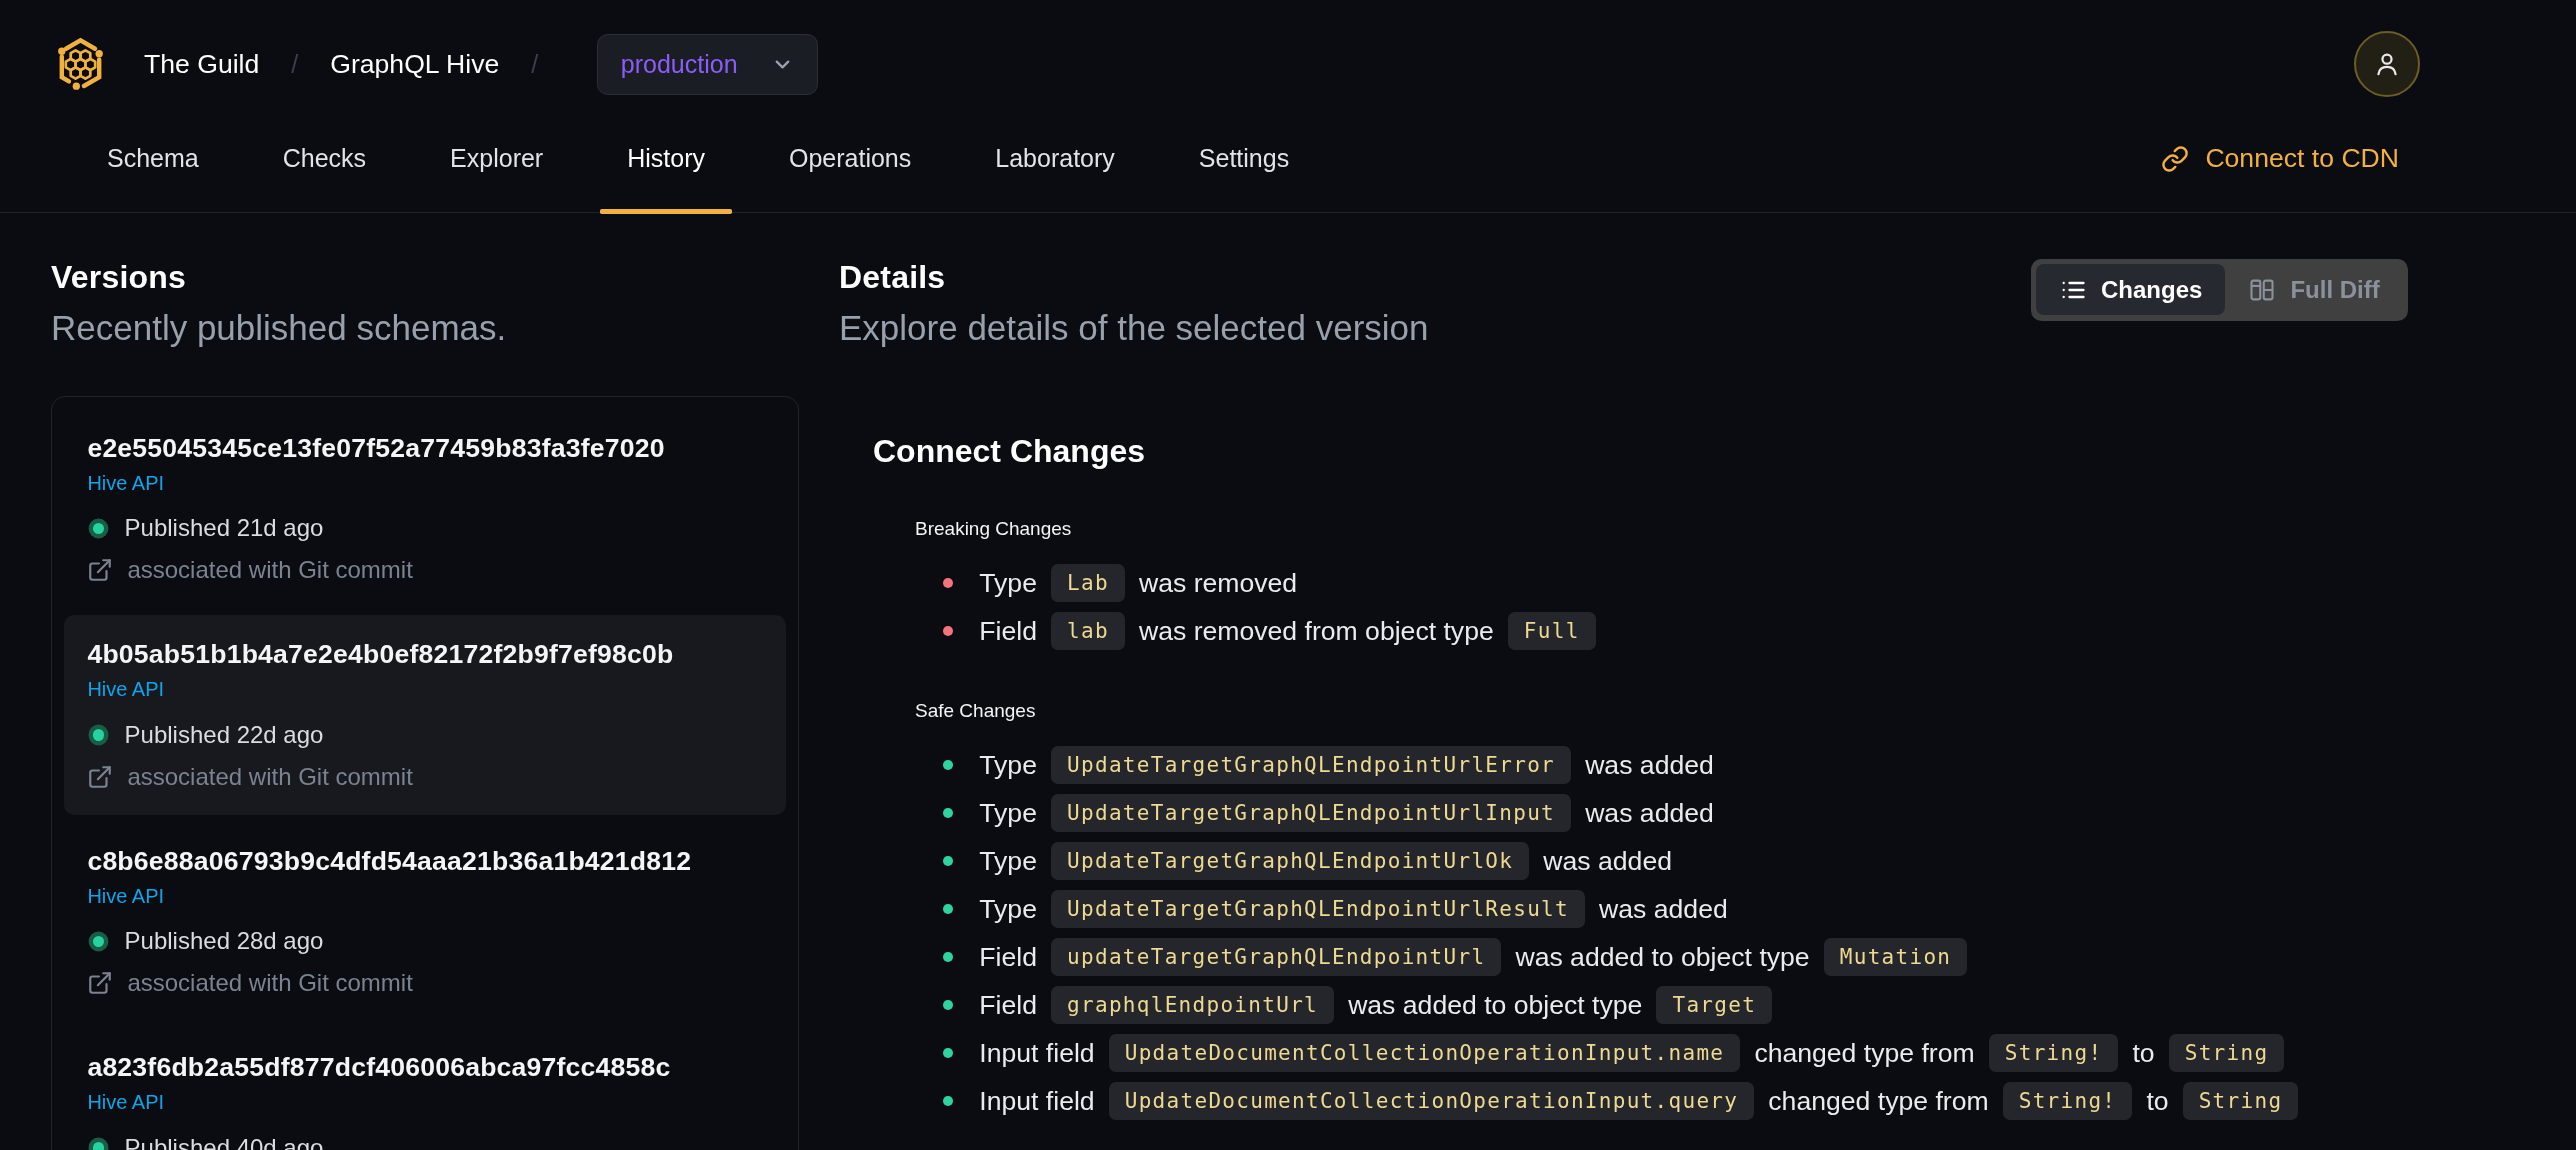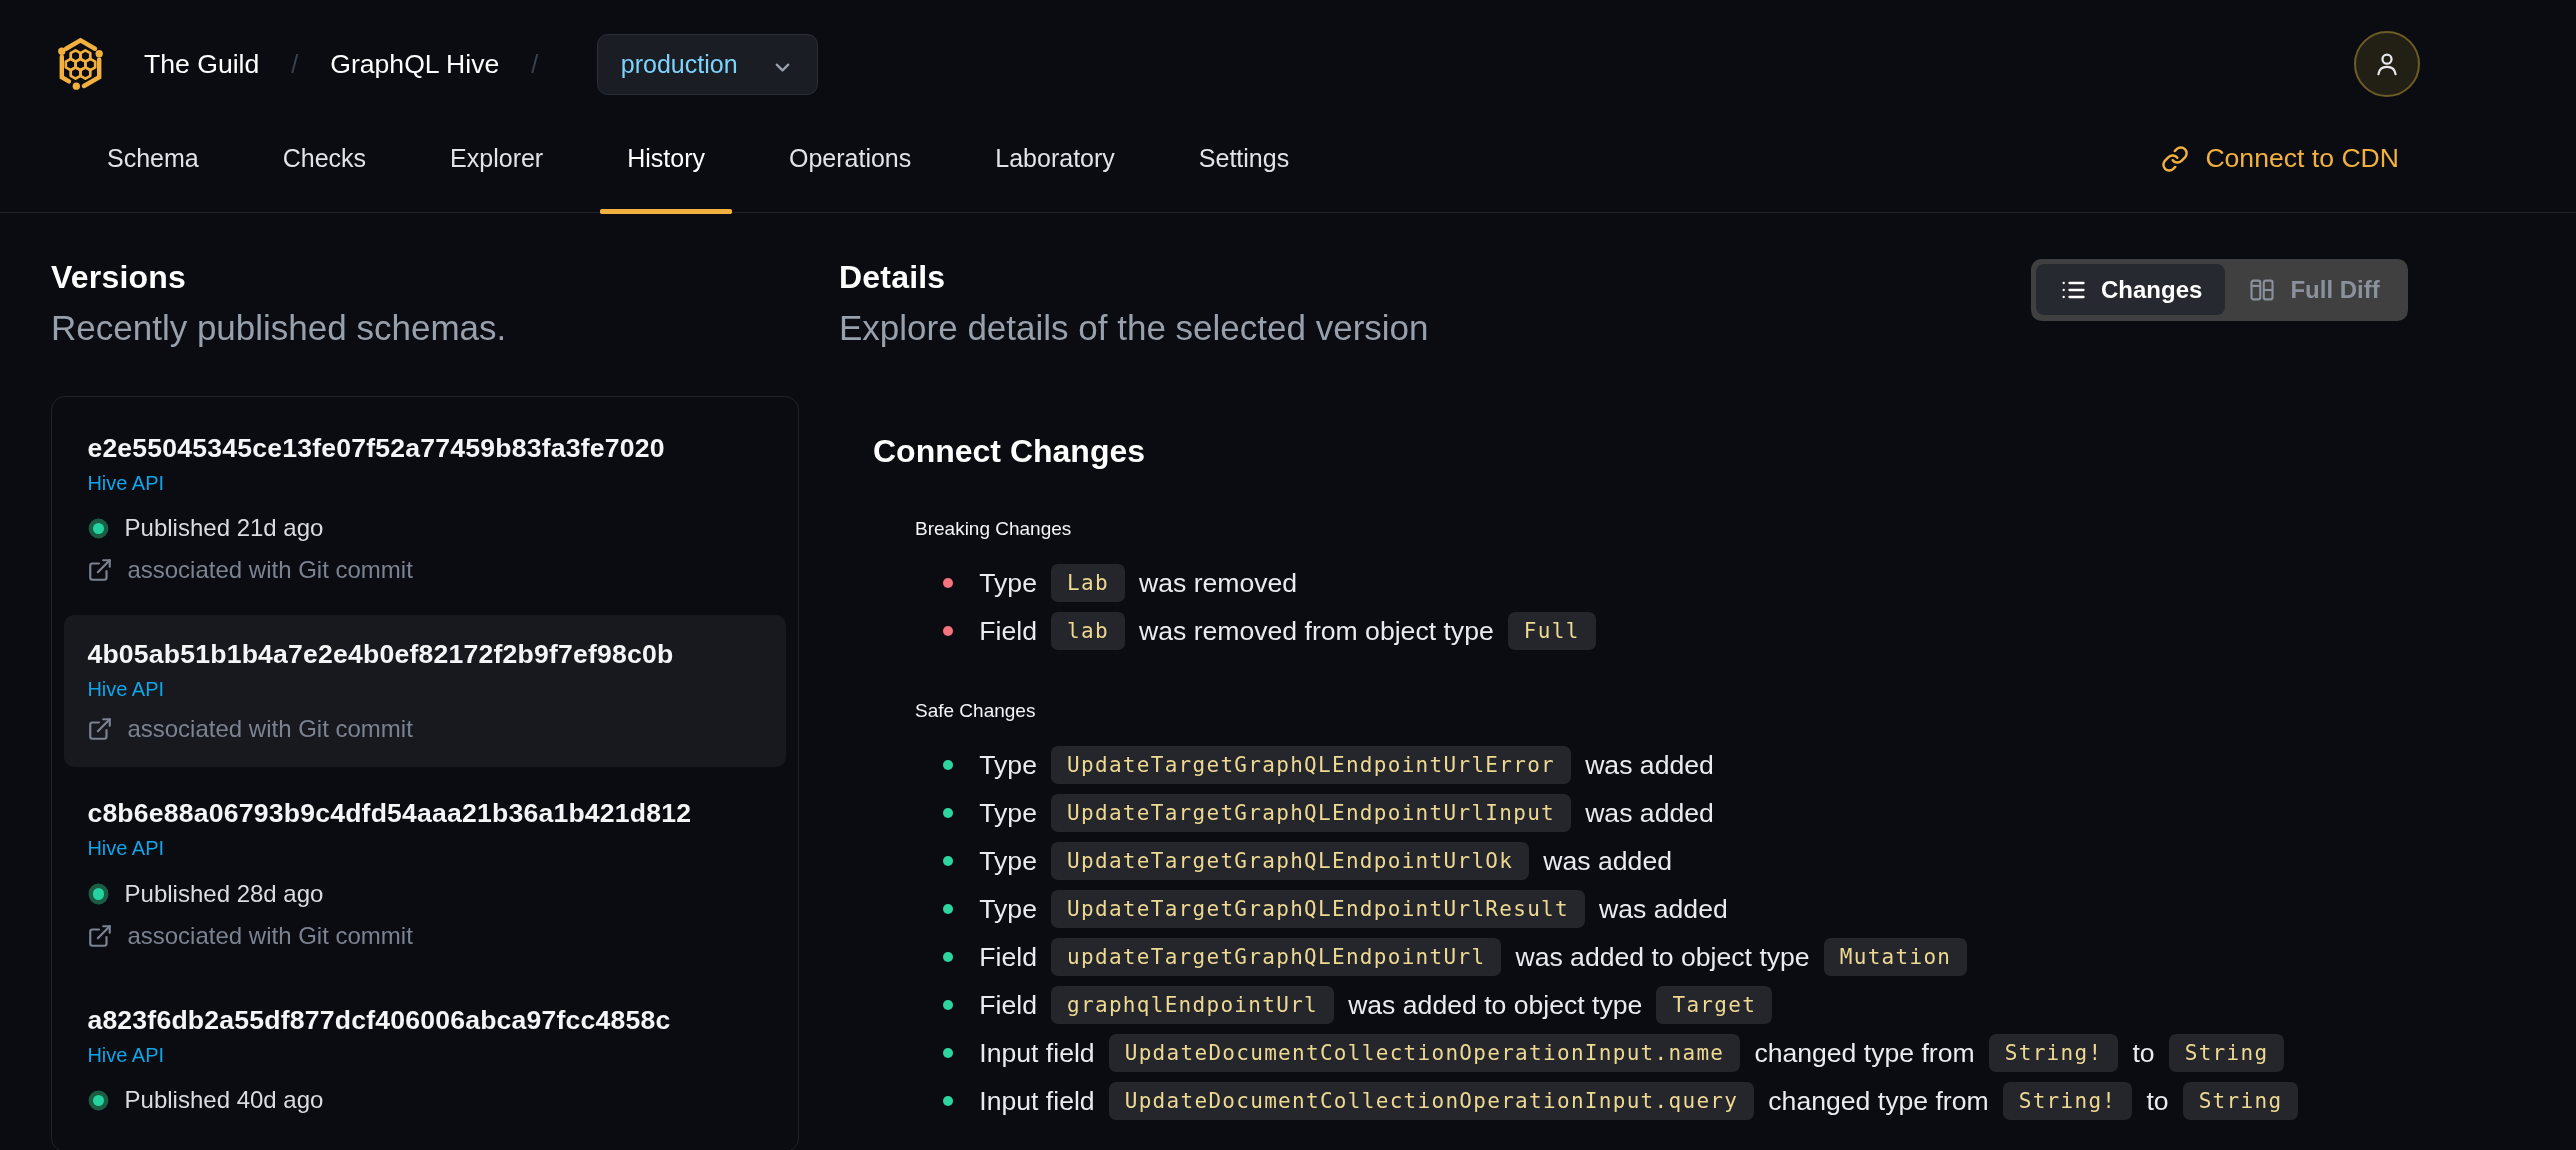--- a/index.html
+++ b/index.html
@@ -18,23 +18,23 @@
     background:var(--bg);color:#fff;
     font-family:"Liberation Sans",sans-serif;
     -webkit-font-smoothing:antialiased;
   }
   
   .topbar{display:flex;align-items:center;padding:23px 156px 0 51px;height:105px}
   .logo{flex:0 0 auto;margin-right:34px;display:flex;align-items:center}
   .crumb{font-size:26.6px;font-weight:500;color:#fff;cursor:pointer}
   .crumb-sep{color:#3b414d;font-size:25px;margin:0 32px;font-weight:400}
   .target-btn{
-    display:flex;align-items:flex-end;gap:33px;margin-left:26.6px;
+    display:flex;align-items:center;gap:33px;margin-left:26.6px;
     background:#1a1d24;border:1.8px solid #2b2f38;border-radius:10.6px;
-    padding:15px 23px;font-size:25px;color:#7dd3fc;cursor:pointer;
+    padding:15px 23px;font-size:25px;color:#8b5cf6;cursor:pointer;
     font-family:"Liberation Sans",sans-serif;
   }
   .spacer{flex:1}
   .avatar-btn{
     width:66px;height:66px;border-radius:50%;
     background:#221f14;border:2.7px solid #6d5c26;
     display:flex;align-items:center;justify-content:center;cursor:pointer;padding:0;
   }
   
   .navbar{
@@ -184,20 +184,24 @@
                 <polyline points="15 3 21 3 21 9"></polyline>
                 <line x1="10" y1="14" x2="21" y2="3"></line>
               </svg>
             </span>
             <span>associated with Git commit</span>
           </div>
         </div>
         <div class="version-card selected">
           <div class="v-hash">4b05ab51b1b4a7e2e4b0ef82172f2b9f7ef98c0b</div>
           <div class="v-service">Hive API</div>
+          <div class="v-pub">
+            <span class="pub-dot"></span>
+            <span>Published 22d ago</span>
+          </div>
           <div class="v-commit">
             <span style="display:flex">
               <svg viewBox="0 0 24 24" width="26" height="26" fill="none" stroke="currentColor" stroke-width="2" stroke-linecap="round" stroke-linejoin="round">
                 <path d="M18 13v6a2 2 0 0 1-2 2H5a2 2 0 0 1-2-2V8a2 2 0 0 1 2-2h6"></path>
                 <polyline points="15 3 21 3 21 9"></polyline>
                 <line x1="10" y1="14" x2="21" y2="3"></line>
               </svg>
             </span>
             <span>associated with Git commit</span>
           </div>

